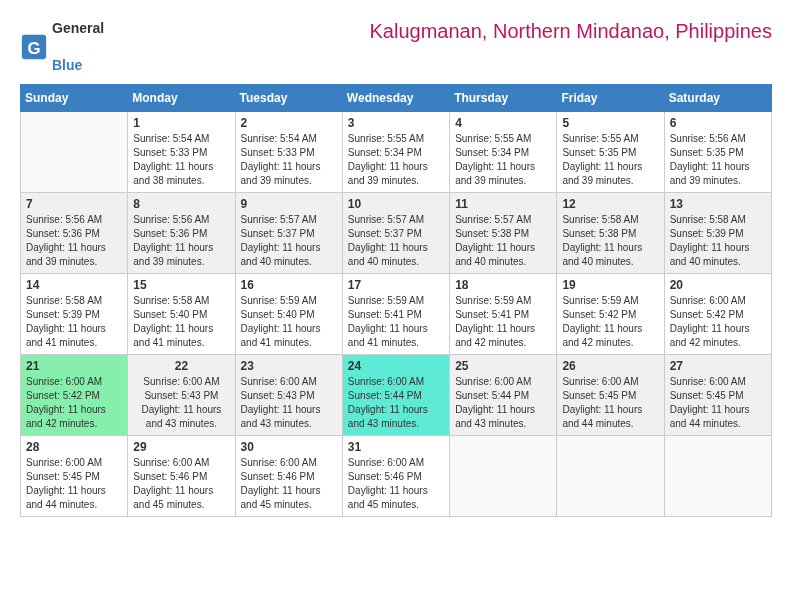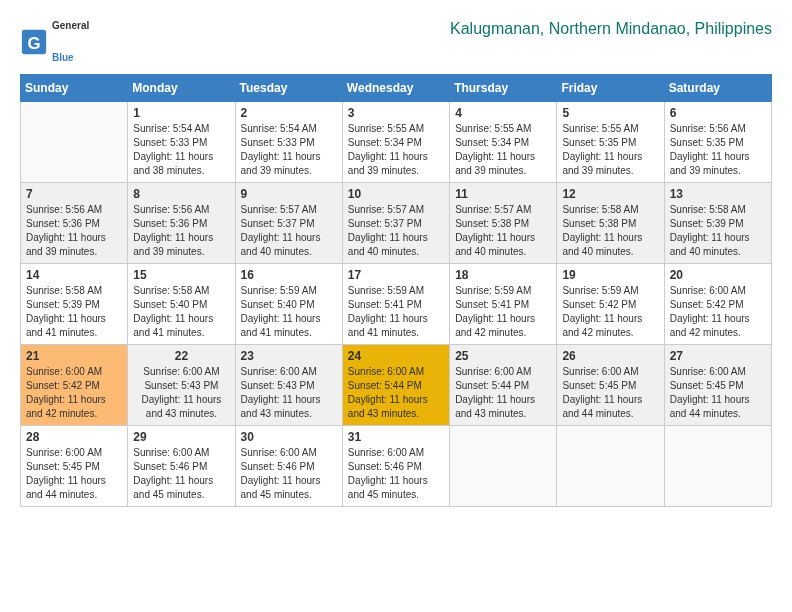--- a/index.html
+++ b/index.html
@@ -15,42 +15,42 @@
       justify-content: space-between;
       align-items: flex-start;
       margin-bottom: 10px;
     }
     .logo {
       display: flex;
       align-items: center;
       gap: 4px;
     }
     .logo-text {
-      font-size: 10px;
+      font-size: 14px;
       font-weight: bold;
       line-height: 1.2;
     }
     .logo-general { color: #333; }
     .logo-blue { color: #3a7fc1; margin-top: 20px; }
     .logo-icon {
       width: 28px;
       height: 28px;
     }
     .title-area {
       text-align: right;
     }
     .calendar-title {
       font-size: 36px;
       font-weight: bold;
       color: #333;
       line-height: 1.1;
     }
     .calendar-subtitle {
-      font-size: 16px;
-      color: #0f766e;
+      font-size: 20px;
+      color: #be185d;
     }
     table {
       width: 100%;
       border-collapse: collapse;
       font-size: 11px;
     }
     thead tr th {
       background-color: #3a7fc1;
       color: #fff;
       padding: 6px 4px;
@@ -202,33 +202,33 @@
         <td style="background-color: rgb(255, 255, 255);">
           <span class="day-num">19</span>
           <div class="day-detail">Sunrise: 5:59 AM<br>Sunset: 5:42 PM<br>Daylight: 11 hours and 42 minutes.</div>
         </td>
         <td style="background-color: rgb(255, 255, 255);">
           <span class="day-num">20</span>
           <div class="day-detail">Sunrise: 6:00 AM<br>Sunset: 5:42 PM<br>Daylight: 11 hours and 42 minutes.</div>
         </td>
       </tr>
       <tr>
-        <td style="background-color: #fdba74;">
+        <td style="background-color: #86efac;">
           <span class="day-num">21</span>
           <div class="day-detail">Sunrise: 6:00 AM<br>Sunset: 5:42 PM<br>Daylight: 11 hours and 42 minutes.</div>
         </td>
         <td style="background-color: rgb(240, 240, 240); text-align: center;">
           <span class="day-num">22</span>
           <div class="day-detail">Sunrise: 6:00 AM<br>Sunset: 5:43 PM<br>Daylight: 11 hours and 43 minutes.</div>
         </td>
         <td style="background-color: rgb(240, 240, 240);">
           <span class="day-num">23</span>
           <div class="day-detail">Sunrise: 6:00 AM<br>Sunset: 5:43 PM<br>Daylight: 11 hours and 43 minutes.</div>
         </td>
-        <td style="background-color: #eab308;">
+        <td style="background-color: #5eead4;">
           <span class="day-num">24</span>
           <div class="day-detail">Sunrise: 6:00 AM<br>Sunset: 5:44 PM<br>Daylight: 11 hours and 43 minutes.</div>
         </td>
         <td style="background-color: rgb(240, 240, 240);">
           <span class="day-num">25</span>
           <div class="day-detail">Sunrise: 6:00 AM<br>Sunset: 5:44 PM<br>Daylight: 11 hours and 43 minutes.</div>
         </td>
         <td style="background-color: rgb(240, 240, 240);">
           <span class="day-num">26</span>
           <div class="day-detail">Sunrise: 6:00 AM<br>Sunset: 5:45 PM<br>Daylight: 11 hours and 44 minutes.</div>

